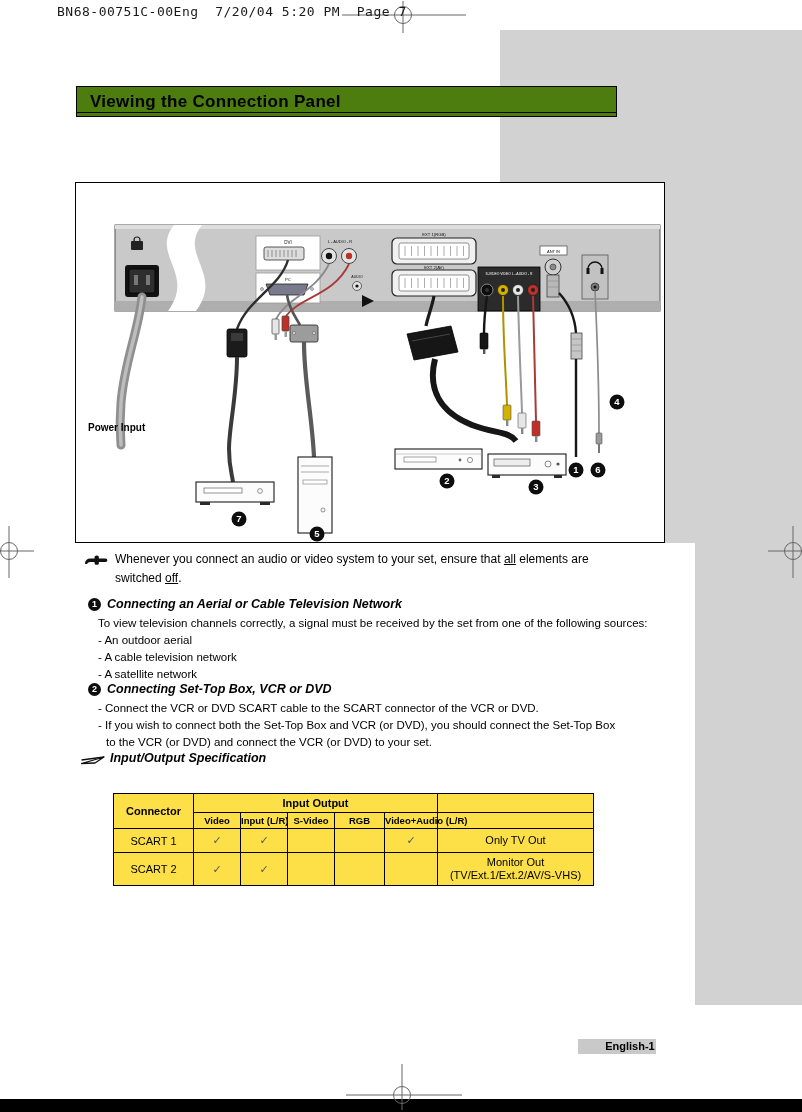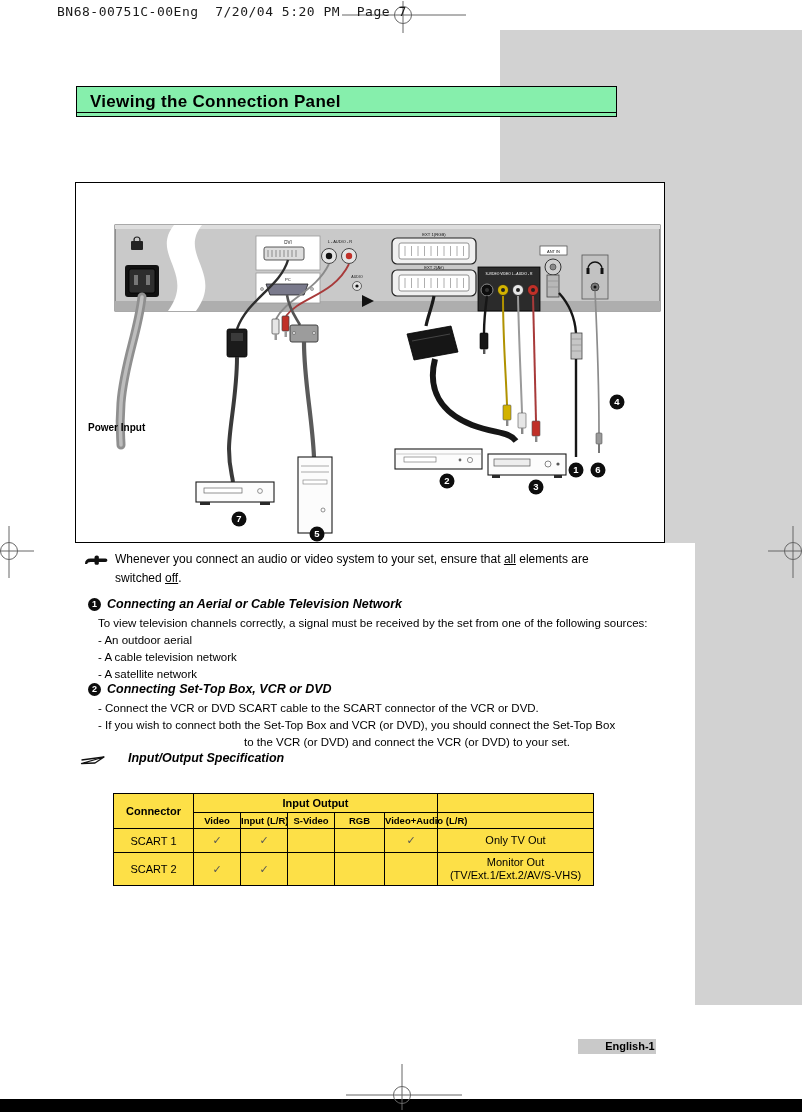--- a/index.html
+++ b/index.html
@@ -16,21 +16,21 @@
     font-size:13px; letter-spacing:0.5px; white-space:pre; color:#1a1a1a;
   }
   .gray-block { background:#d2d2d2; }
   #gray-top   { left:500px; top:30px; width:302px; height:513px; }
   #gray-right { left:695px; top:30px; width:107px; height:975px; }
   .cropmark { pointer-events:none; }
 
   
   #title-box {
     left:76px; top:86px; width:541px; height:31px;
-    border:1px solid #000; background:#86efac;
+    border:1px solid #000; background:#4d7c0f;
   }
   #title-text {
     position:absolute; left:13px; top:5px; font-size:17px; font-weight:bold;
     letter-spacing:0.3px;
   }
   #title-underline { position:absolute; left:0; right:0; bottom:3px; height:1px; background:#000; }
 
   
   #diagram-box {
     left:75px; top:182px; width:590px; height:361px;
@@ -49,24 +49,24 @@
   #section-1 { top:597px; }
   #section-2 { top:682px; }
   .section-head { display:flex; align-items:center; gap:6px; }
   .badge {
     display:inline-flex; width:13px; height:13px; border-radius:50%;
     background:#0d0d0d; color:#fff; font-size:9px; font-weight:bold;
     align-items:center; justify-content:center; flex:0 0 auto;
   }
   .section-title { font-weight:bold; font-style:italic; font-size:12.5px; }
   .section-body { margin:4px 0 0 10px; font-size:11.5px; line-height:17px; }
-  .section-body .cont { padding-left:8px;text-align:center; }
-
-  
-  #spec-head { left:80px; top:751px; display:flex; align-items:center; gap:22px; }
+  .section-body .cont { padding-left:8px; }
+
+  
+  #spec-head { left:80px; top:751px; display:flex; align-items:center; gap:4px; }
   #spec-title { font-weight:bold; font-style:italic; font-size:12.5px; }
 
   
   #io-table {
     left:113px; top:793px; width:480px; border-collapse:collapse; table-layout:fixed;
     background:#fde047;
   }
   #io-table th, #io-table td {
     border:1px solid #000; text-align:center; vertical-align:middle; padding:0;
     font-weight:normal;

